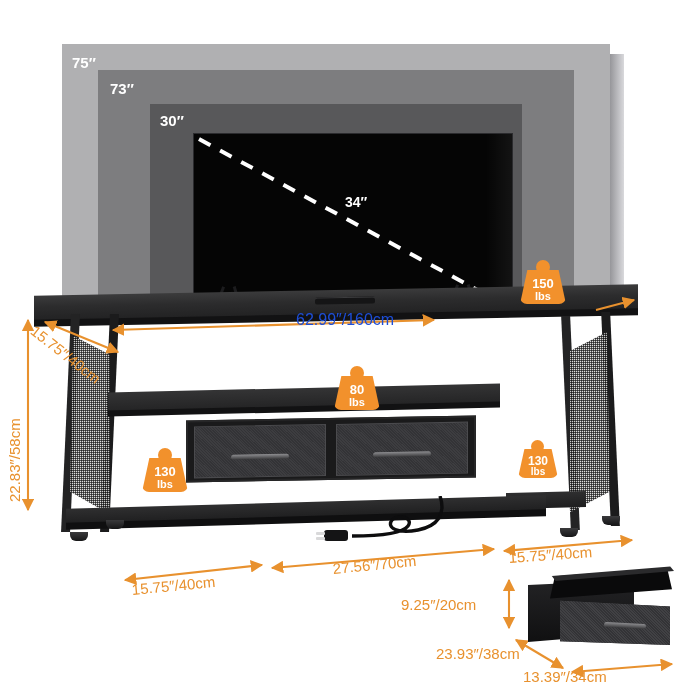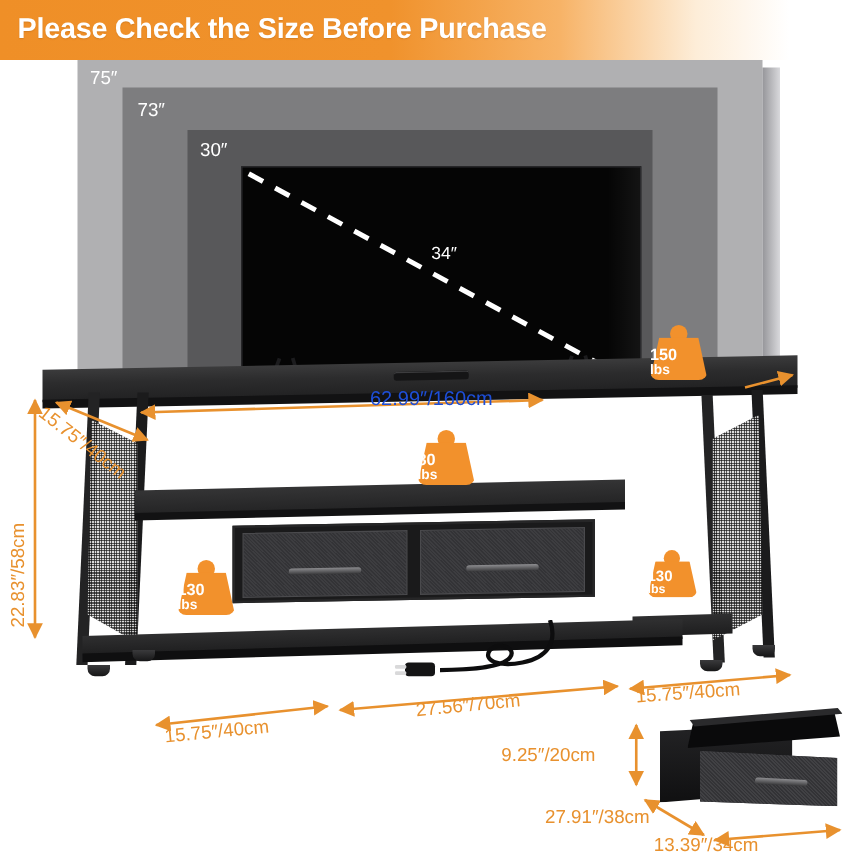--- a/index.html
+++ b/index.html
@@ -21,21 +21,21 @@
   .wall75:after{content:"";position:absolute;right:-14px;top:10px;width:14px;height:258px;
      background:linear-gradient(to right,#96969a,#d9d9dc);}
   .wall65{position:absolute;left:98px;top:70px;width:476px;height:239px;background:#7d7d7f;}
   .wall60{position:absolute;left:150px;top:104px;width:372px;height:205px;background:#58585a;}
   .tvscreen{position:absolute;left:193px;top:133px;width:320px;height:176px;
      background:#050505;border:1px solid #2b2b2e;box-sizing:border-box;}
   .tvglow{position:absolute;right:0;top:0;width:26px;height:176px;
      background:linear-gradient(to right,rgba(255,255,255,0),rgba(255,255,255,.06));}
   .diag{position:absolute;left:193px;top:133px;width:320px;height:180px;pointer-events:none;}
 
-  .szlabel{position:absolute;color:#fff;font-size:15px;font-weight:normal;}
+  .szlabel{position:absolute;color:#fff;font-size:15px;font-weight:bold;}
   .sz75{left:72px;top:54px;}
   .sz65{left:110px;top:80px;}
   .sz60{left:160px;top:112px;}
   .sz55{left:345px;top:194px;font-size:14px;}
 
   
   .stand{position:absolute;left:0;top:270px;width:679px;height:300px;}
 
   .topboard{position:absolute;left:34px;top:20px;width:604px;height:26px;
      background:linear-gradient(to bottom,#3b3b3c 0%,#2c2c2d 42%,#212122 100%);
@@ -117,21 +117,21 @@
      white-space:nowrap;}
   .dimv{transform-origin:left top;}
 
   
   .wbadge{position:absolute;width:46px;height:44px;}
   .wbadge .body{position:absolute;left:0;top:10px;width:46px;height:34px;
      background:#f2912c;border-radius:7px;
      clip-path:polygon(16% 0%,84% 0%,100% 100%,0% 100%);}
   .wbadge .knob{position:absolute;left:16px;top:0px;width:14px;height:14px;border-radius:50%;
      background:#f2912c;}
-  .wbadge .t1,.wbadge .t2{position:absolute;width:46px;color:#fff;
+  .wbadge .t1,.wbadge .t2{position:absolute;width:46px;text-align:center;color:#fff;
      font-weight:bold;line-height:1;}
   .wbadge .t1{top:17px;font-size:13px;}
   .wbadge .t2{top:31px;font-size:11px;}
   .wbadge.sm{width:40px;height:38px;}
   .wbadge.sm .body{width:40px;height:29px;top:9px;}
   .wbadge.sm .knob{left:13px;width:13px;height:13px;}
   .wbadge.sm .t1,.wbadge.sm .t2{width:40px;}
   .wbadge.sm .t1{top:15px;font-size:12px;}
   .wbadge.sm .t2{top:27px;font-size:10px;}
 </style>
@@ -206,21 +206,21 @@
     </svg>
   </div>
 
   <div class="wbadge" style="left:520px;top:260px;">
     <div class="knob"></div>
     <div class="body"></div>
     <div class="t1">150</div>
     <div class="t2">lbs</div>
   </div>
 
-  <div class="wbadge" style="left:334px;top:344px;">
+  <div class="wbadge" style="left:334px;top:366px;">
     <div class="knob"></div>
     <div class="body"></div>
     <div class="t1">80</div>
     <div class="t2">lbs</div>
   </div>
 
   <div class="wbadge" style="left:142px;top:448px;">
     <div class="knob"></div>
     <div class="body"></div>
     <div class="t1">130</div>
@@ -273,29 +273,26 @@
   <div class="dim" style="left:38px;top:322px;transform:rotate(38deg);transform-origin:left top;">15.75″/40cm</div>
 
   <div class="dim" style="left:131px;top:581px;transform:rotate(-5.5deg);transform-origin:left top;">15.75″/40cm</div>
 
   <div class="dim" style="left:332px;top:560px;transform:rotate(-5.5deg);transform-origin:left top;">27.56″/70cm</div>
 
   <div class="dim" style="left:508px;top:549px;transform:rotate(-4deg);transform-origin:left top;">15.75″/40cm</div>
 
   <div class="dim" style="left:401px;top:596px;">9.25″/20cm</div>
 
-  <div class="dim" style="left:436px;top:645px;">27.91″/38cm</div>
+  <div class="dim" style="left:436px;top:645px;">23.93″/38cm</div>
 
   <div class="dim" style="left:523px;top:668px;">13.39″/34cm</div>
 
   <div class="ddetail">
     <div class="dd-body"></div>
     <div class="dd-inner"></div>
     <div class="dd-rim"></div>
     <div class="dd-front"></div>
     <div class="dd-handle"></div>
   </div>
 
-  <div class="banner">
-    <div class="banner-text">Please Check the Size Before Purchase</div>
-  </div>
 
 </div>
 
 </body></html>

